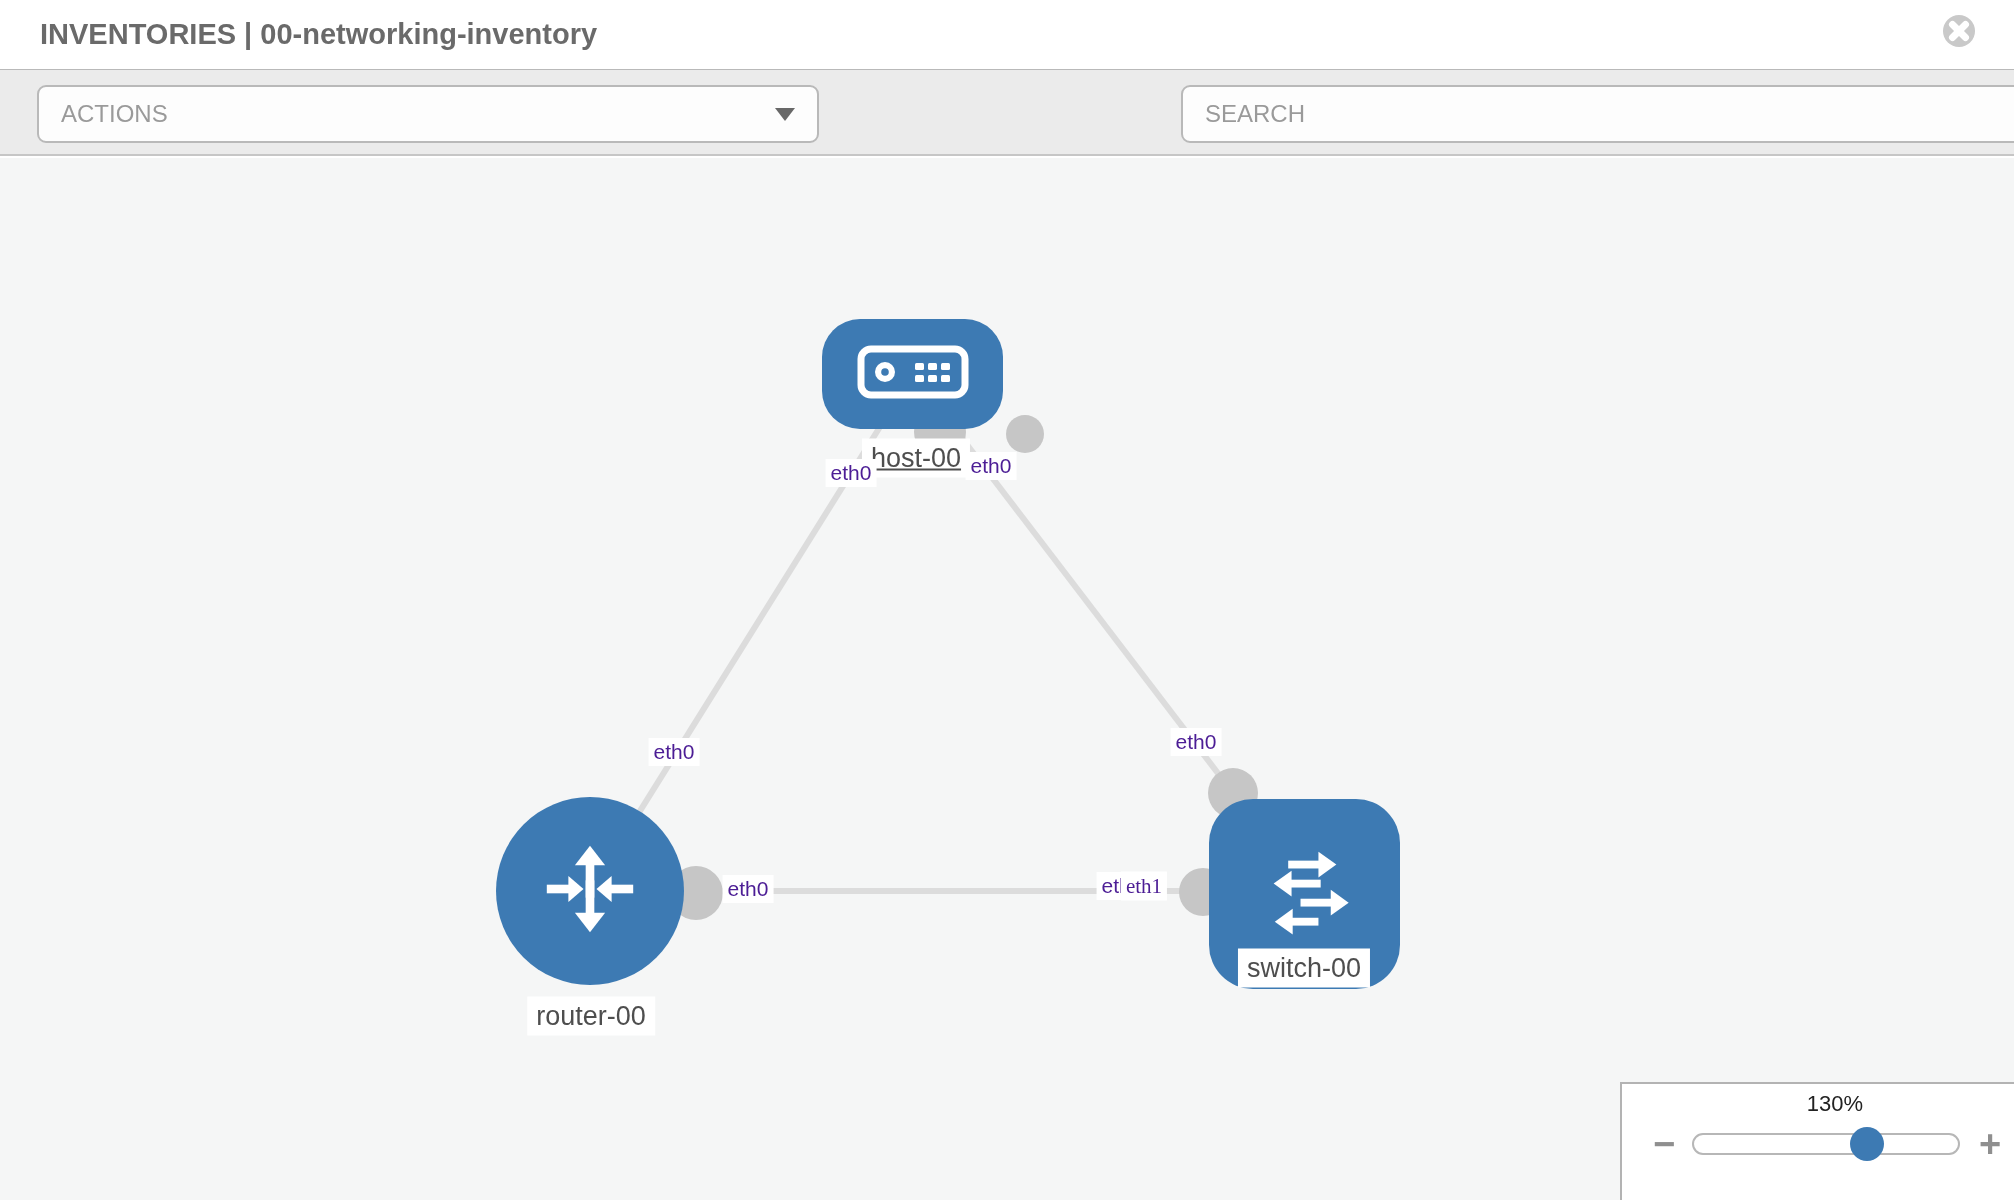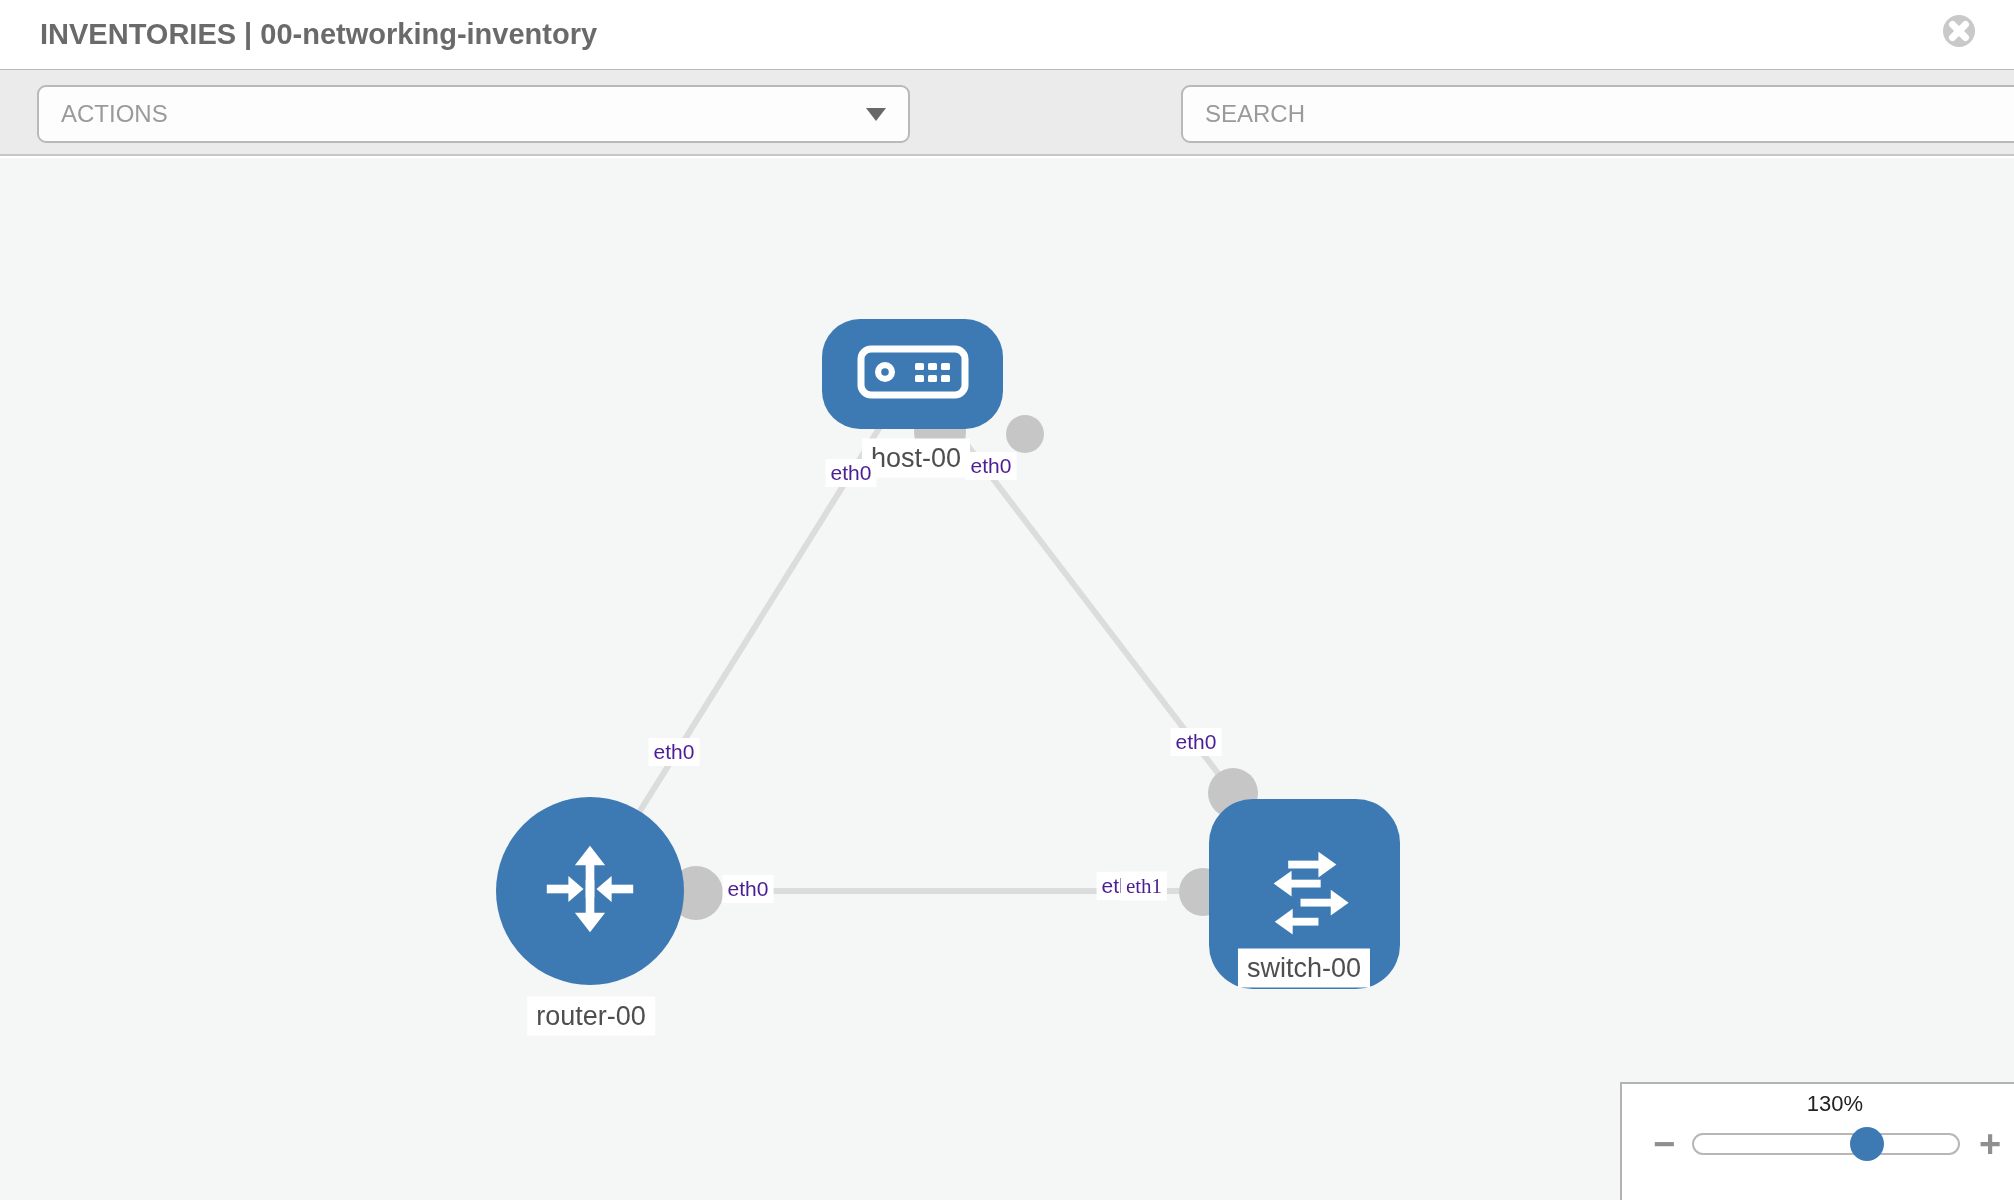--- a/index.html
+++ b/index.html
@@ -14,21 +14,21 @@
     font-size: 29px; font-weight: 700; color: #6a6a6a; letter-spacing: 0; }
   .close-btn { position: absolute; left: 1941px; top: 13px; width: 36px; height: 36px;
     border: none; background: transparent; cursor: pointer; padding: 0; }
 
   
   .toolbar { position: absolute; left: 0; top: 70px; width: 2014px; height: 86px;
     background: #ebebeb; border-bottom: 2px solid #c6c6c6; }
   .dropdown { position: absolute; top: 15px; height: 58px; background: #fdfdfd;
     border: 2px solid #b9b9b9; border-radius: 9px; display: flex; align-items: center;
     padding: 0 22px; cursor: pointer; }
-  .dropdown-actions { left: 37px; width: 873px; }
+  .dropdown-actions { left: 37px; width: 782px; }
   .dropdown-search  { left: 1181px; width: 898px; justify-content: center; }
   .dropdown-label { font-size: 24px; color: #9a9a9a; flex: 1 1 auto; }
   .caret { width: 0; height: 0; border-left: 10px solid transparent;
     border-right: 10px solid transparent; border-top: 13px solid #686868; }
   .tool-btn { position: absolute; top: 92px; width: 46px; height: 46px; border: none;
     background: transparent; cursor: pointer; padding: 0; }
   .tool-btn-wrench { left: 1044px; }
   .tool-btn-key    { left: 1113px; }
 
   
@@ -128,21 +128,21 @@
     <circle cx="28" cy="27" r="10" fill="#fff"></circle>
             <circle cx="28" cy="27" r="3.8" fill="#3d7ab3"></circle>
     <rect x="58" y="18" width="9" height="7" rx="1.5" fill="#fff"></rect>
             <rect x="71" y="18" width="9" height="7" rx="1.5" fill="#fff"></rect>
             <rect x="84" y="18" width="9" height="7" rx="1.5" fill="#fff"></rect>
     <rect x="58" y="30" width="9" height="7" rx="1.5" fill="#fff"></rect>
             <rect x="71" y="30" width="9" height="7" rx="1.5" fill="#fff"></rect>
             <rect x="84" y="30" width="9" height="7" rx="1.5" fill="#fff"></rect>
   </svg></span>
       </div>
-      <div class="topo-label node-label" style="left: 916px; top: 300px;">host-00</div>
+      <div class="topo-label node-label" style="left: 916px; top: 300px; text-decoration: underline;">host-00</div>
       <div class="node node-router" style="left: 496px; top: 639px; width: 188px; height: 188px;">
         <span><svg width="108" height="108" viewBox="0 0 100 100">
     <rect x="46" y="24" width="8" height="34" fill="#fff"></rect>
             <polygon points="50,10 36,28 64,28" fill="#fff"></polygon>
     <rect x="46" y="42" width="8" height="34" fill="#fff"></rect>
             <polygon points="50,90 36,72 64,72" fill="#fff"></polygon>
     <rect x="10" y="46" width="22" height="8" fill="#fff"></rect>
             <polygon points="44,50 30,38 30,62" fill="#fff"></polygon>
     <rect x="68" y="46" width="22" height="8" fill="#fff"></rect>
             <polygon points="56,50 70,38 70,62" fill="#fff"></polygon>

